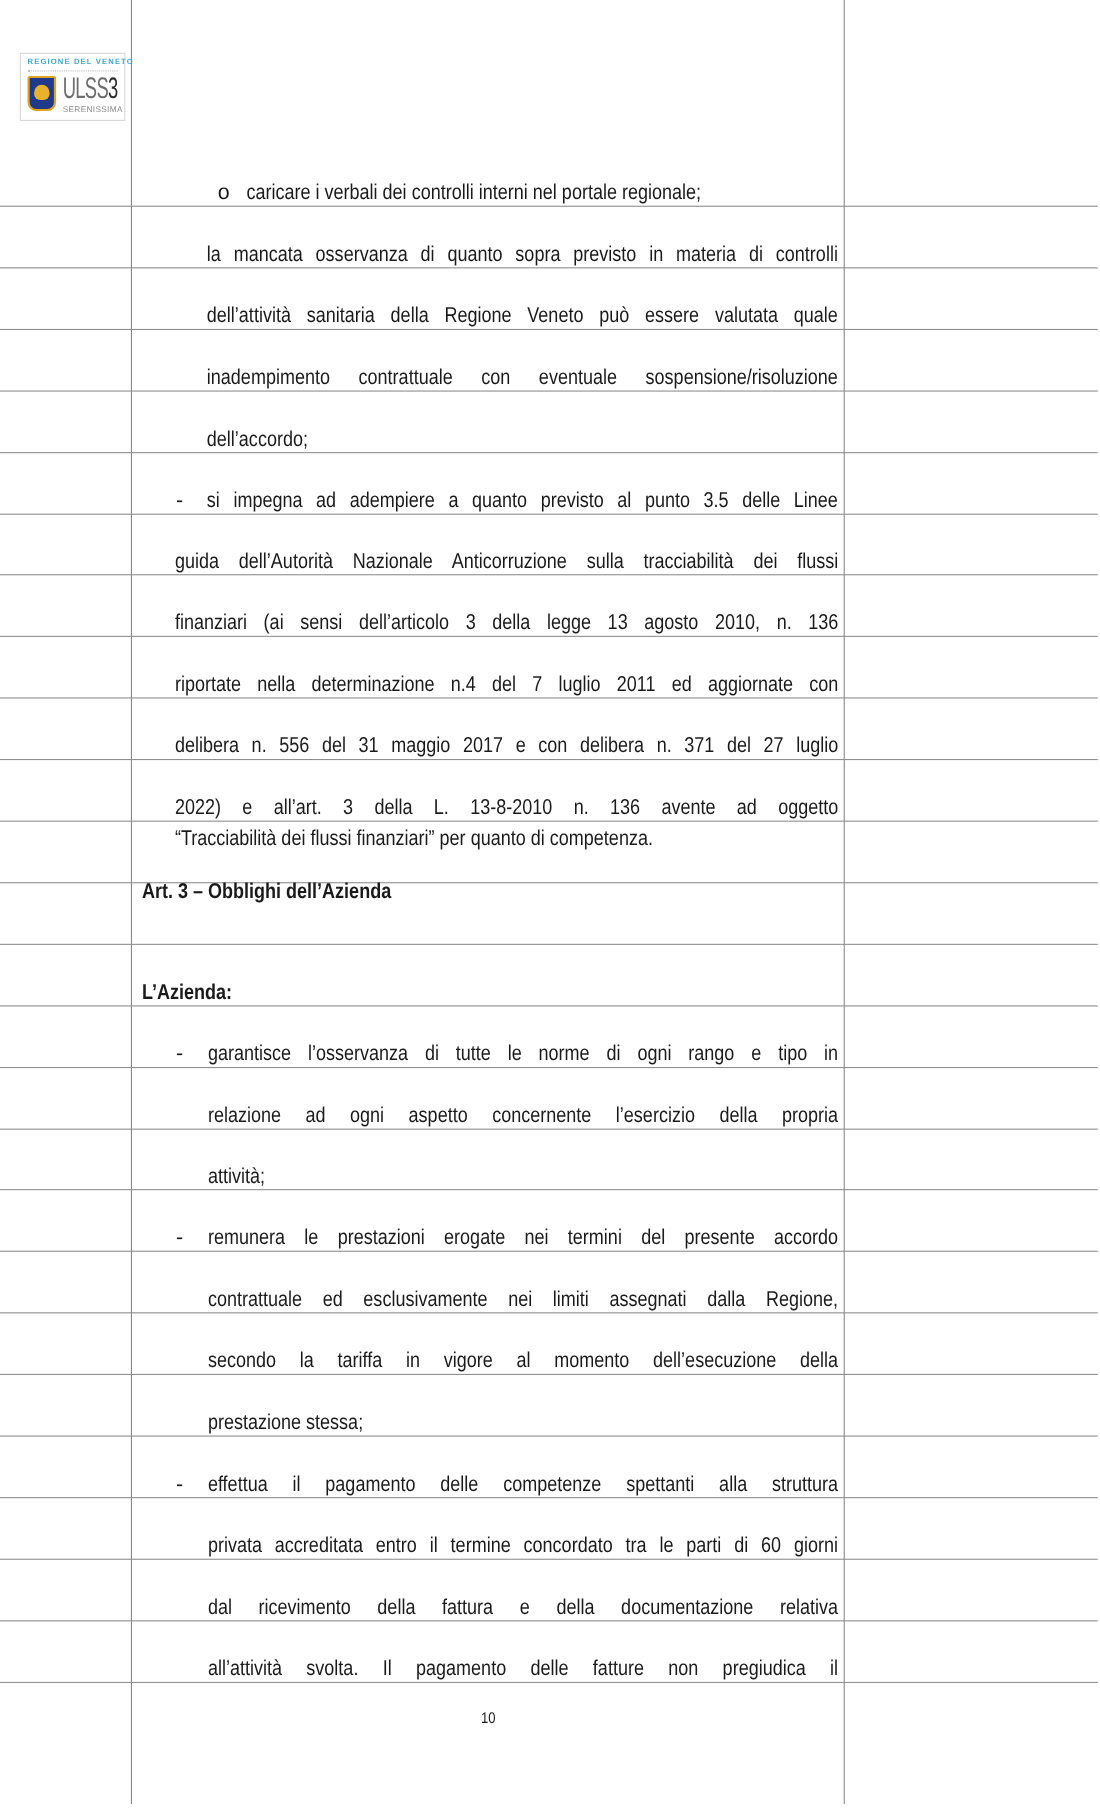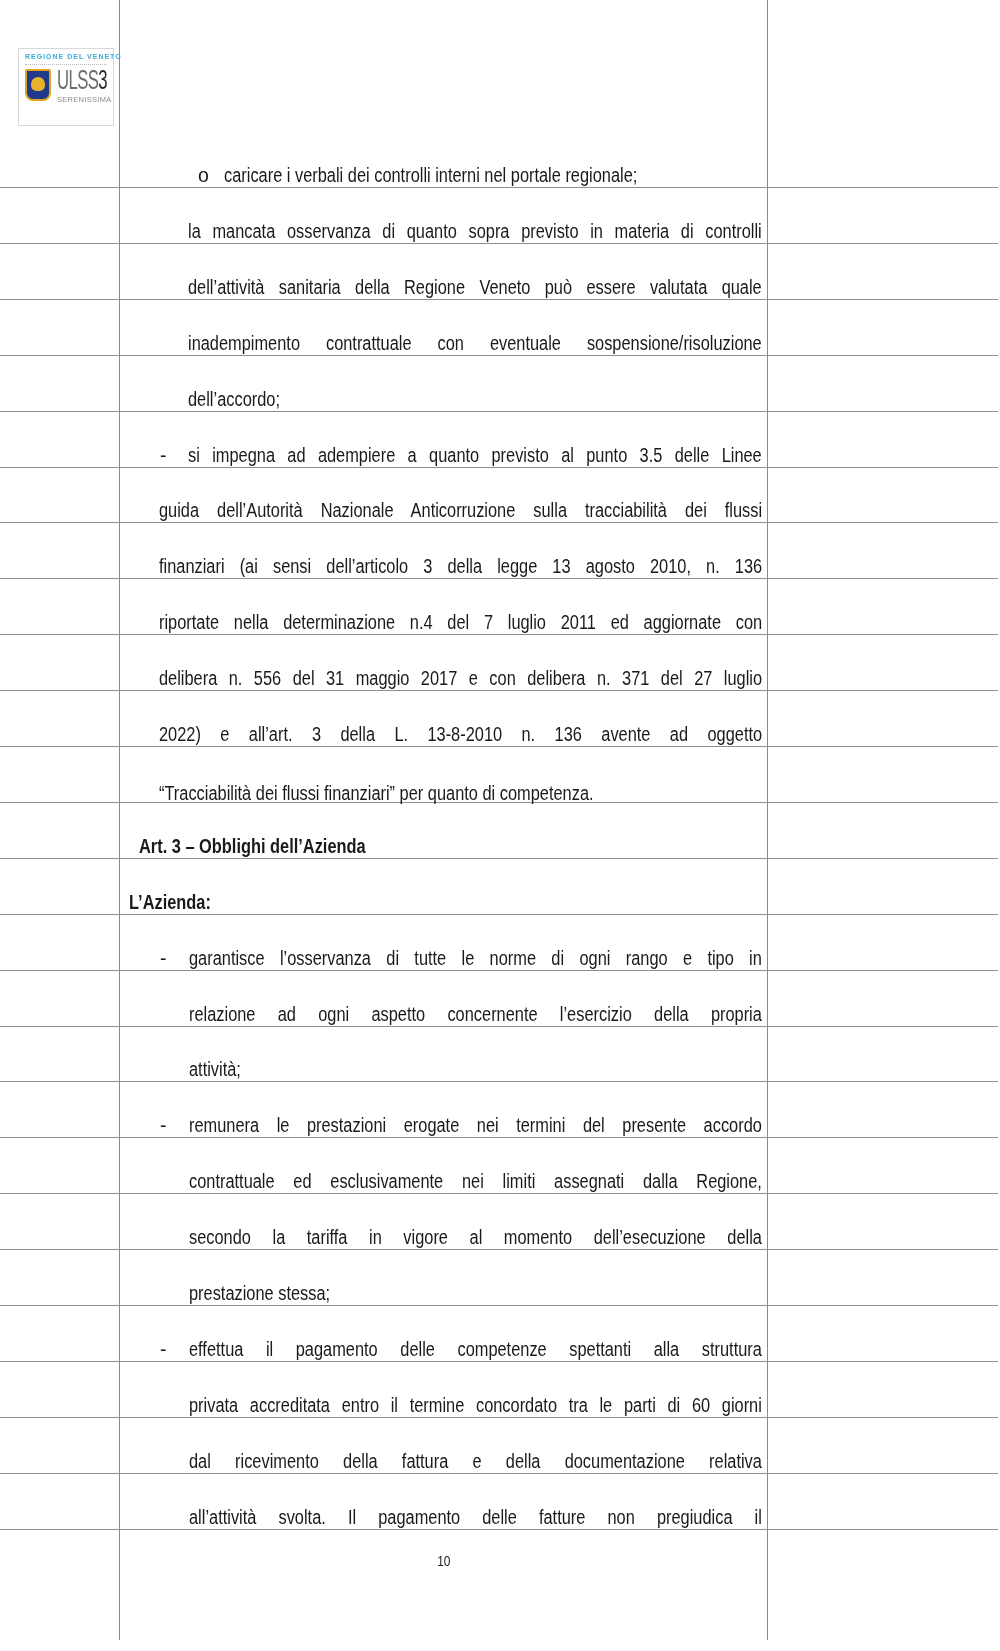--- a/index.html
+++ b/index.html
@@ -1,20 +1,20 @@
 <!DOCTYPE html>
 <html><head>
 <meta charset="utf-8">
 <style>
   html, body { margin:0; padding:0; background:#ffffff; }
   body { width:1000px; height:1651px; position:relative; overflow:hidden;
          font-family:"Liberation Sans", sans-serif; color:#1a1a1a; }
   .vline { position:absolute; top:0; width:1px; background:#8a8a8a; }
   .hline { position:absolute; left:0; width:998px; height:1px; background:#8f8f8f; }
-  .logo { position:absolute; left:18px; top:48px; width:96px; height:78px;
+  .logo { position:absolute; left:18px; top:48px; width:96px; height:62px;
           border:1px solid #d8d8d8; background:#fff; box-sizing:border-box; }
   .logo .region { position:absolute; left:6px; top:4px; font-size:7px; font-weight:bold;
                   letter-spacing:1px; color:#3aa9d8; white-space:nowrap; }
   .logo .dots { position:absolute; left:6px; right:6px; top:15px; border-top:1px dotted #bbb; }
   .logo .crest { position:absolute; left:6px; top:20px; width:26px; height:32px;
                  background:#1f3a8a; border:2px solid #e0a21f; box-sizing:border-box;
                  border-radius:2px 2px 8px 8px; }
   .logo .crest::after { content:""; position:absolute; left:4px; top:6px; width:14px; height:14px;
                  background:#e8b22a; border-radius:50% 50% 40% 40%; }
   .logo .ulss { position:absolute; left:38px; top:16px; font-size:27px; color:#6d6d6d;
@@ -76,22 +76,22 @@
     <div class="jline" style="left: 188px; top: 275px; width: 683px; transform: scaleX(0.84); transform-origin: left center;"><span>dell’attività sanitaria della Regione Veneto può essere valutata quale</span></div>
     <div class="jline" style="left: 188px; top: 331px; width: 683px; transform: scaleX(0.84); transform-origin: left center;"><span>inadempimento contrattuale con eventuale sospensione/risoluzione</span></div>
     <div class="line" style="left: 188px; top: 387px;"><span class="txt" style="transform: scaleX(0.84);">dell’accordo;</span></div>
     <span class="marker" style="left: 160px; top: 443px;">-</span>
     <div class="jline" style="left: 188px; top: 443px; width: 683px; transform: scaleX(0.84); transform-origin: left center;"><span>si impegna ad adempiere a quanto previsto al punto 3.5 delle Linee</span></div>
     <div class="jline" style="left: 159px; top: 498px; width: 718px; transform: scaleX(0.84); transform-origin: left center;"><span>guida dell’Autorità Nazionale  Anticorruzione sulla tracciabilità dei flussi</span></div>
     <div class="jline" style="left: 159px; top: 554px; width: 718px; transform: scaleX(0.84); transform-origin: left center;"><span>finanziari (ai sensi dell’articolo 3 della legge 13 agosto 2010, n. 136</span></div>
     <div class="jline" style="left: 159px; top: 610px; width: 718px; transform: scaleX(0.84); transform-origin: left center;"><span>riportate nella determinazione n.4 del 7 luglio 2011 ed aggiornate con</span></div>
     <div class="jline" style="left: 159px; top: 666px; width: 718px; transform: scaleX(0.84); transform-origin: left center;"><span>delibera n. 556 del 31 maggio 2017 e con delibera n. 371 del 27 luglio</span></div>
     <div class="jline" style="left: 159px; top: 722px; width: 718px; transform: scaleX(0.84); transform-origin: left center;"><span>2022) e all’art. 3 della L. 13-8-2010 n. 136 avente ad oggetto</span></div>
-    <div class="line" style="left: 159px; top: 781px;"><span class="txt" style="transform: scaleX(0.84);">“Tracciabilità dei flussi finanziari” per quanto di competenza.</span></div>
-    <div class="line bold" style="left: 129px; top: 834px; margin-left: 10px;"><span class="txt" style="transform: scaleX(0.84);">Art. 3 – Obblighi dell’Azienda</span></div>
+    <div class="line" style="left: 159px; top: 750px;"><span class="txt" style="transform: scaleX(0.84);">“Tracciabilità dei flussi finanziari” per quanto di competenza.</span></div>
+    <div class="line bold" style="left: 129px; top: 798px;"><span class="txt" style="transform: scaleX(0.84);">Art. 3 – Obblighi dell’Azienda</span></div>
     <div class="line" style="left: 129px; top: 890px; font-weight: bold;"><span class="txt" style="transform: scaleX(0.84);">L’Azienda:</span></div>
     <span class="marker" style="left: 160px; top: 946px;">-</span>
     <div class="jline" style="left: 189px; top: 946px; width: 682px; transform: scaleX(0.84); transform-origin: left center;"><span>garantisce l’osservanza di tutte le norme di ogni rango e tipo in</span></div>
     <div class="jline" style="left: 189px; top: 1002px; width: 682px; transform: scaleX(0.84); transform-origin: left center;"><span>relazione ad ogni aspetto concernente l’esercizio della propria</span></div>
     <div class="line" style="left: 189px; top: 1057px;"><span class="txt" style="transform: scaleX(0.84);">attività;</span></div>
     <span class="marker" style="left: 160px; top: 1113px;">-</span>
     <div class="jline" style="left: 189px; top: 1113px; width: 682px; transform: scaleX(0.84); transform-origin: left center;"><span>remunera le prestazioni erogate nei termini del presente accordo</span></div>
     <div class="jline" style="left: 189px; top: 1169px; width: 682px; transform: scaleX(0.84); transform-origin: left center;"><span>contrattuale ed esclusivamente nei limiti assegnati dalla Regione,</span></div>
     <div class="jline" style="left: 189px; top: 1225px; width: 682px; transform: scaleX(0.84); transform-origin: left center;"><span>secondo la tariffa in vigore al momento dell’esecuzione della</span></div>
     <div class="line" style="left: 189px; top: 1281px;"><span class="txt" style="transform: scaleX(0.84);">prestazione stessa;</span></div>

